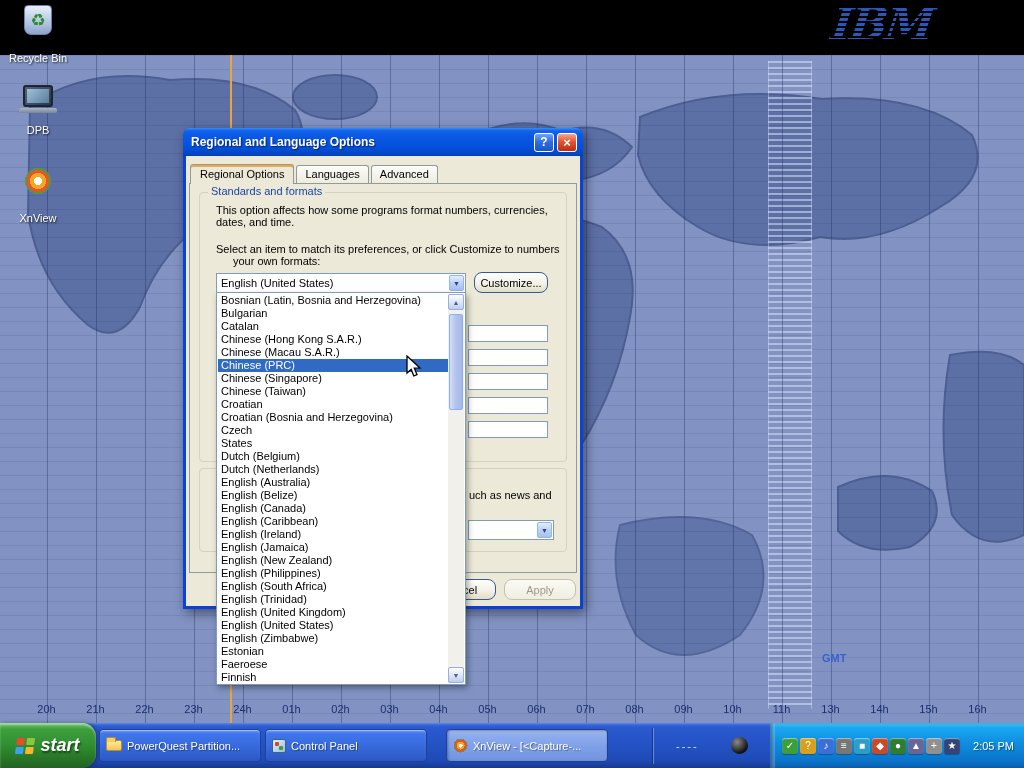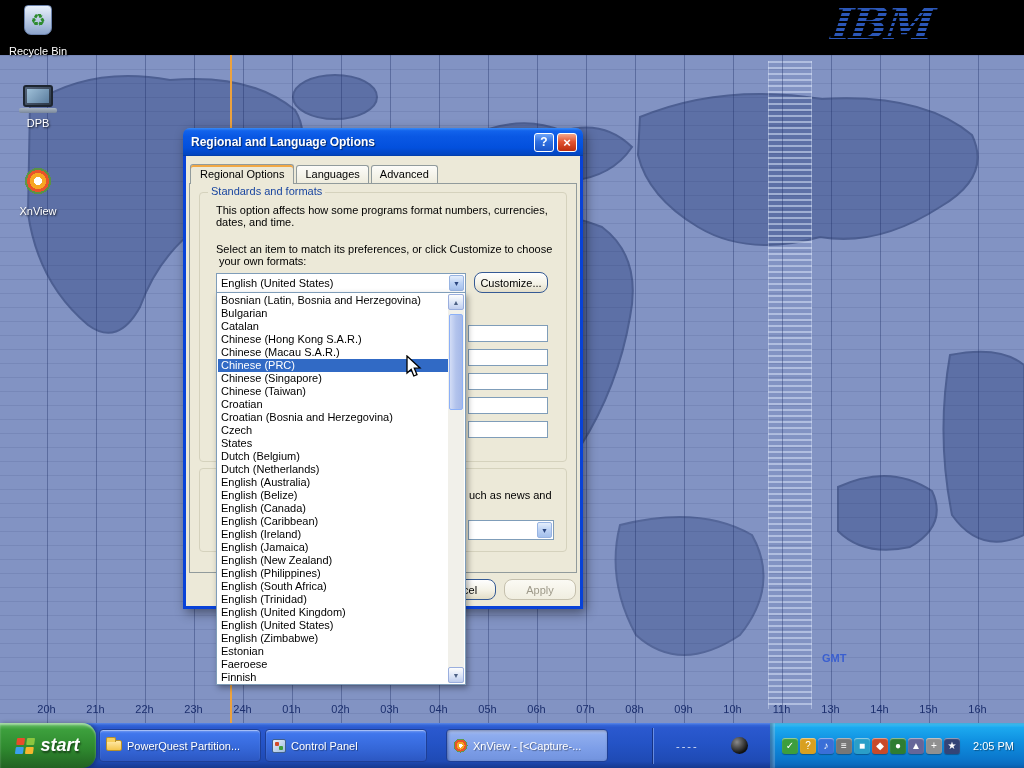--- a/index.html
+++ b/index.html
@@ -3,21 +3,21 @@
 <meta charset="utf-8">
 <style>
   * { margin:0; padding:0; box-sizing:border-box; }
   html,body { width:1024px; height:768px; overflow:hidden; background:#000; }
   #screen { position:relative; width:1024px; height:768px; overflow:hidden;
             font-family:"Liberation Sans", sans-serif; font-size:11px; background:#8293c3; }
 
   
   #topband { position:absolute; left:0; top:0; width:1024px; height:55px; background:#000; z-index:2; }
   .desk-icon { position:absolute; width:76px; text-align:center; cursor:default; }
-  .desk-icon .ico-label { display:block; margin-top:10px; color:#fff; font-size:11px;
+  .desk-icon .ico-label { display:block; margin-top:17px; color:#fff; font-size:11px;
                           text-shadow:1px 1px 2px rgba(0,0,0,.8); }
   #icon-recycle { left:0; top:5px; }
   .recycle-glyph { width:28px; height:30px; margin:0 auto; border-radius:4px 4px 7px 7px;
                    background:linear-gradient(180deg,#e8f0fb,#a9bddc 70%,#8da4cb);
                    border:1px solid #6c83ad; display:flex; align-items:center; justify-content:center;
                    color:#2e8b2e; font-size:17px; }
   #ibm-logo { position:absolute; left:832px; top:-2px; width:120px; height:54px; color:#2b57b8;
               font-family:"DejaVu Serif", serif; font-weight:bold; font-style:italic;
               font-size:44px; letter-spacing:-2px; transform:skewX(-8deg); }
   #ibm-logo .stripes { position:absolute; inset:0;
@@ -69,21 +69,21 @@
   .tab.active { background:#ece9d8; box-shadow:inset 0 2px 0 #f2a844; padding:3px 9px 4px; position:relative; top:1px; }
   .tab-panel { position:absolute; left:6px; top:55px; width:388px; height:390px;
                background:#ece9d8; border:1px solid #919b9c; z-index:2; }
   .group { position:absolute; border:1px solid #d5d2bd; border-radius:4px; }
   .group-label { position:absolute; top:-8px; left:8px; background:#ece9d8; padding:0 3px;
                  color:#1a46a0; font-size:11px; white-space:nowrap; }
   .g-standards { left:16px; top:64px; width:368px; height:270px; z-index:4; }
   .g-location  { left:16px; top:340px; width:368px; height:84px; z-index:4; }
   .txt { position:absolute; color:#000; font-size:11px; white-space:nowrap; z-index:5; }
   #desc1 { left:33px; top:76px; }   #desc2 { left:33px; top:88px; }
-  #instr1 { left:33px; top:115px; } #instr2 { left:36px; top:127px; }
+  #instr1 { left:33px; top:115px; } #instr2 { left:50px; top:127px; }
   .combo { position:absolute; background:#fff; border:1px solid #7f9db9; display:flex;
            align-items:center; z-index:6; }
   .combo .combo-text { flex:1; padding-left:4px; overflow:hidden; white-space:nowrap; }
   .combo .combo-arrow { width:15px; height:calc(100% - 2px); margin:0 1px;
         background:linear-gradient(180deg,#e4eefc,#bcd2f4 50%,#a4c0ec); border:1px solid #98b4e2;
         border-radius:2px; display:flex; align-items:center; justify-content:center;
         color:#29447e; font-size:7px; }
   #main-combo { left:33px; top:145px; width:250px; height:20px; }
   #loc-combo  { left:285px; top:392px; width:86px; height:20px; }
   .xp-btn { position:absolute; height:21px; border:1px solid #355a94; border-radius:8px;
@@ -314,21 +314,21 @@
       <span class="tab">Languages</span>
       <span class="tab">Advanced</span>
     </div>
     <div class="tab-panel"></div>
 
     <div class="group g-standards">
       <span class="group-label">Standards and formats</span>
     </div>
     <span class="txt" id="desc1">This option affects how some programs format numbers, currencies,</span>
     <span class="txt" id="desc2">dates, and time.</span>
-    <span class="txt" id="instr1">Select an item to match its preferences, or click Customize to choose</span>
+    <span class="txt" id="instr1">Select an item to match its preferences, or click Customize to numbers</span>
     <span class="txt" id="instr2">your own formats:</span>
 
     <div class="combo" id="main-combo">
       <span class="combo-text">English (United States)</span>
       <span class="combo-arrow">▼</span>
     </div>
     <div class="xp-btn" id="customize-btn">
       <span>Customize...</span>
     </div>
 

